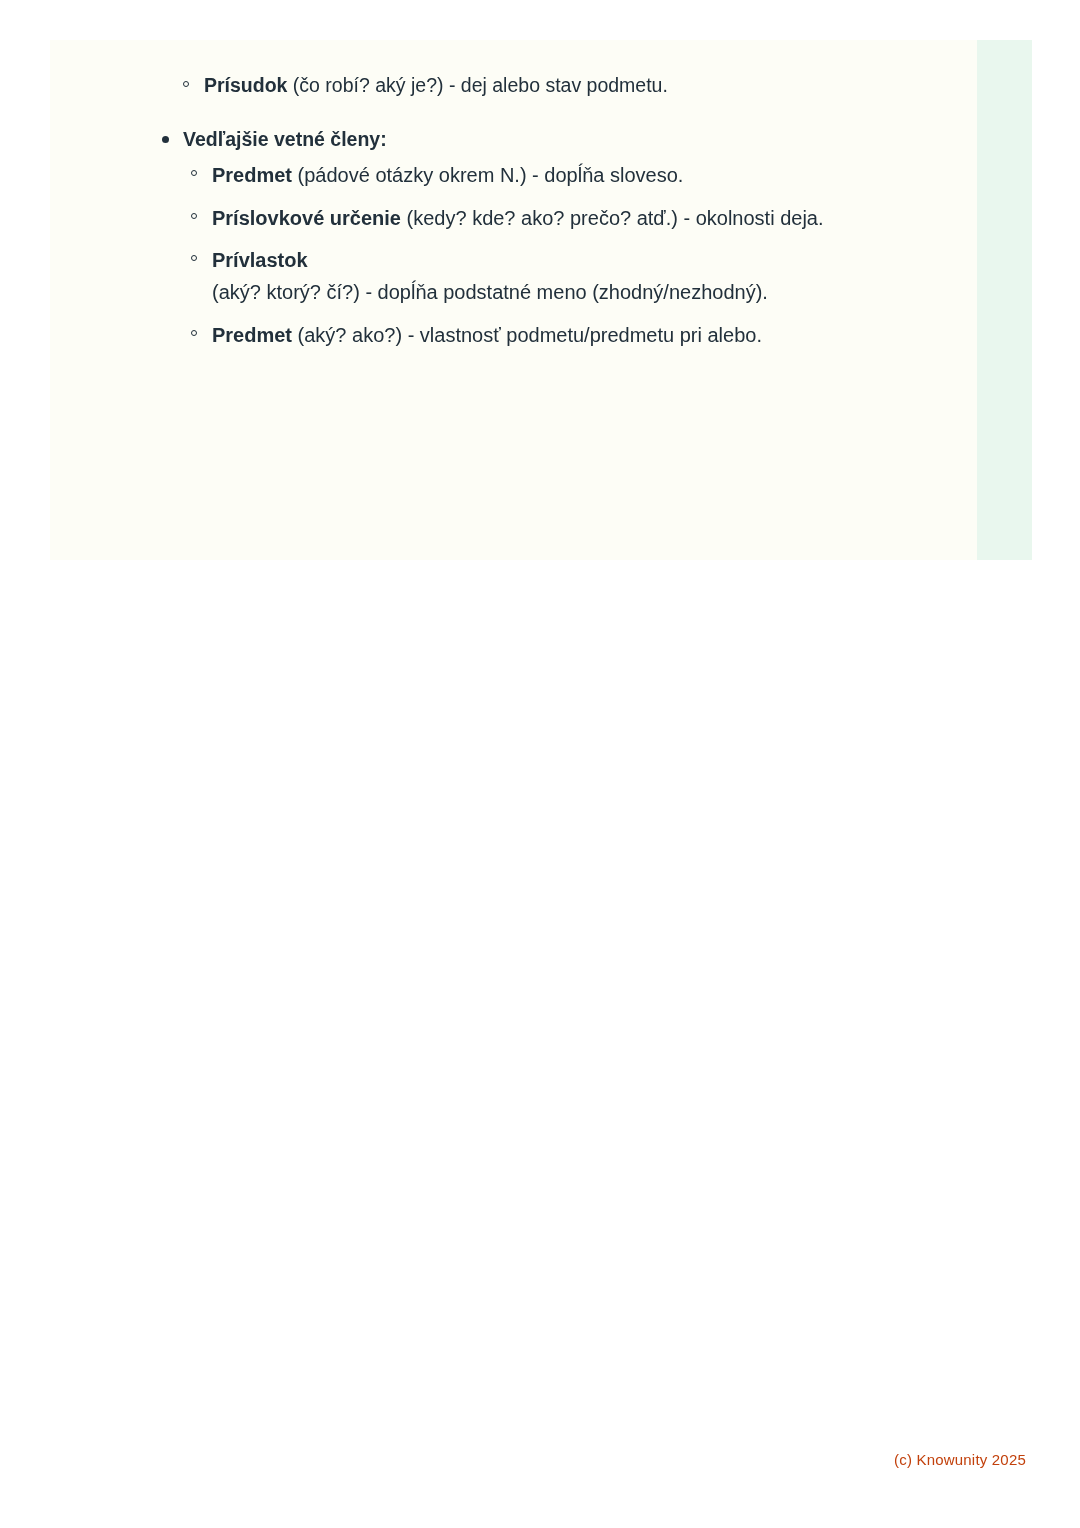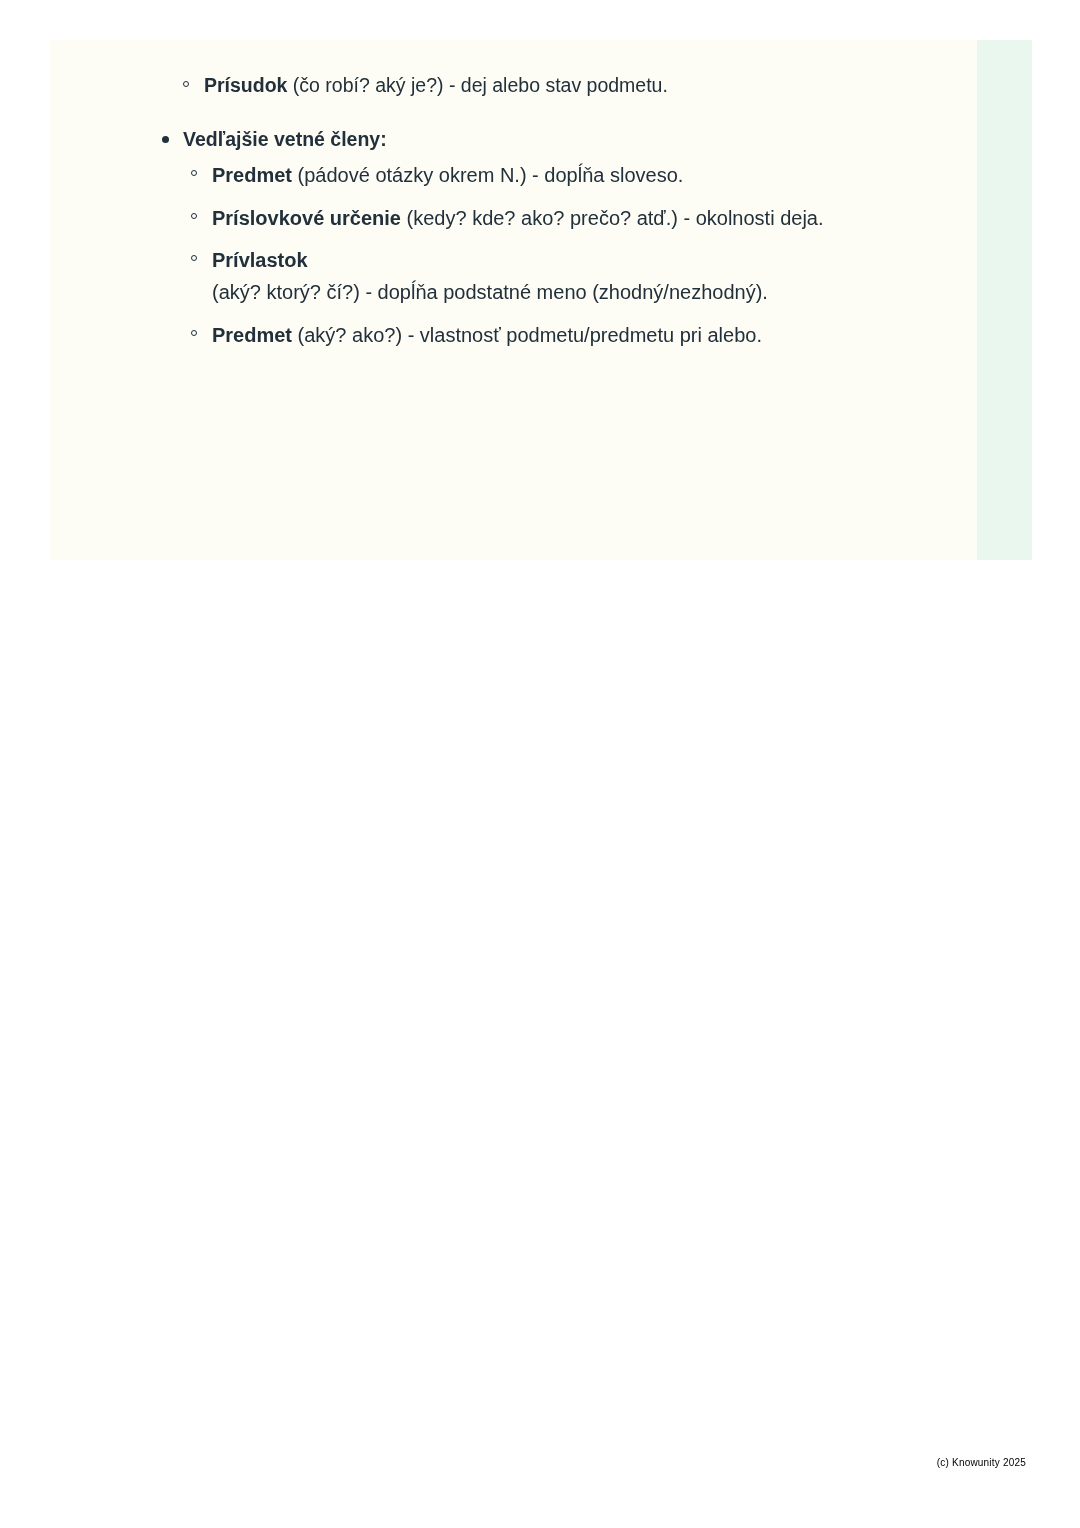--- a/index.html
+++ b/index.html
@@ -119,22 +119,22 @@
     font-weight: normal;
   }
   .para-block {
     display: block;
     max-width: 745px;
   }
   .footer {
     position: absolute;
     right: 54px;
     bottom: 60px;
-    font-size: 10px;
-    color: #000000;
+    font-size: 15px;
+    color: #c2410c;
     letter-spacing: 0.2px;
   }
 </style>
 </head>
 <body>
 
 <div class="page">
 
   <div class="note-card">
     <div class="note-accent"></div>

